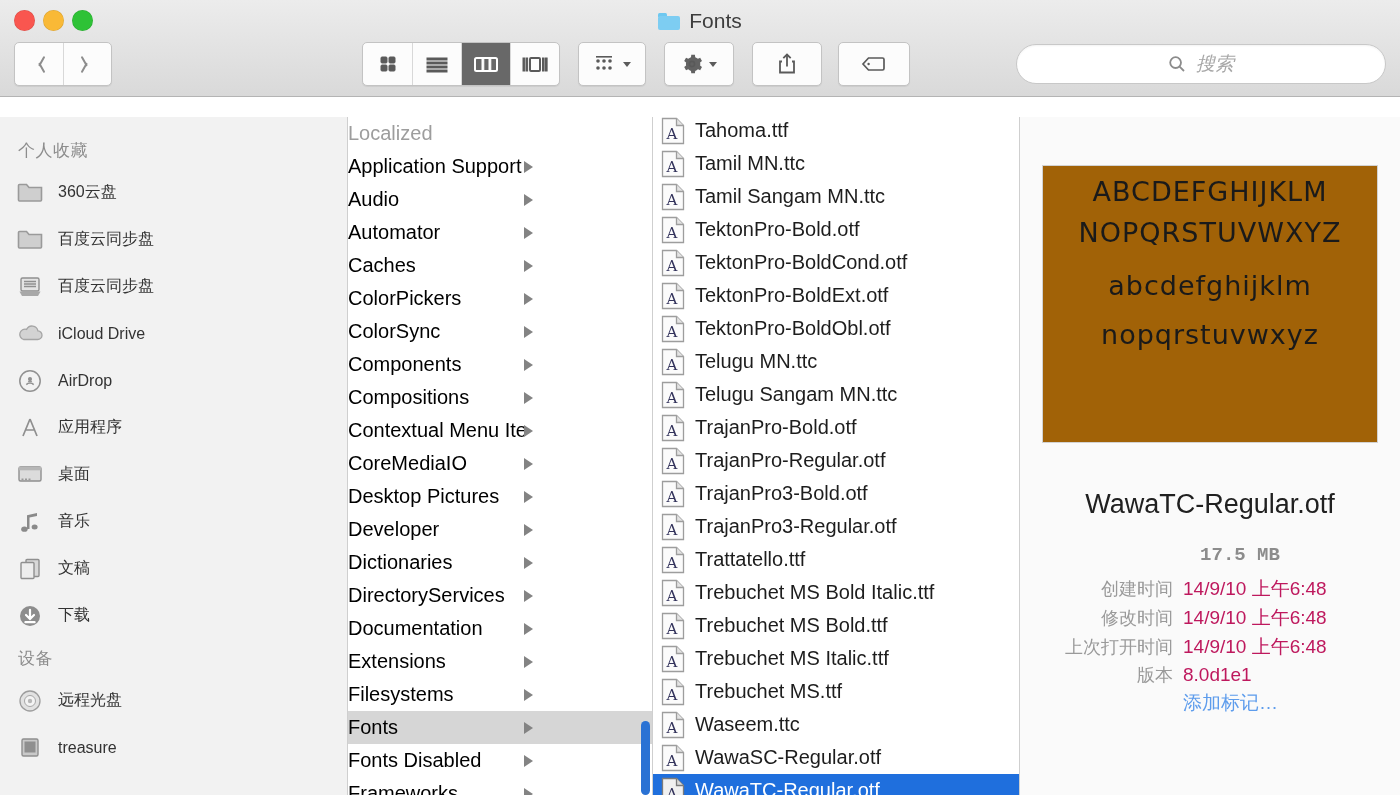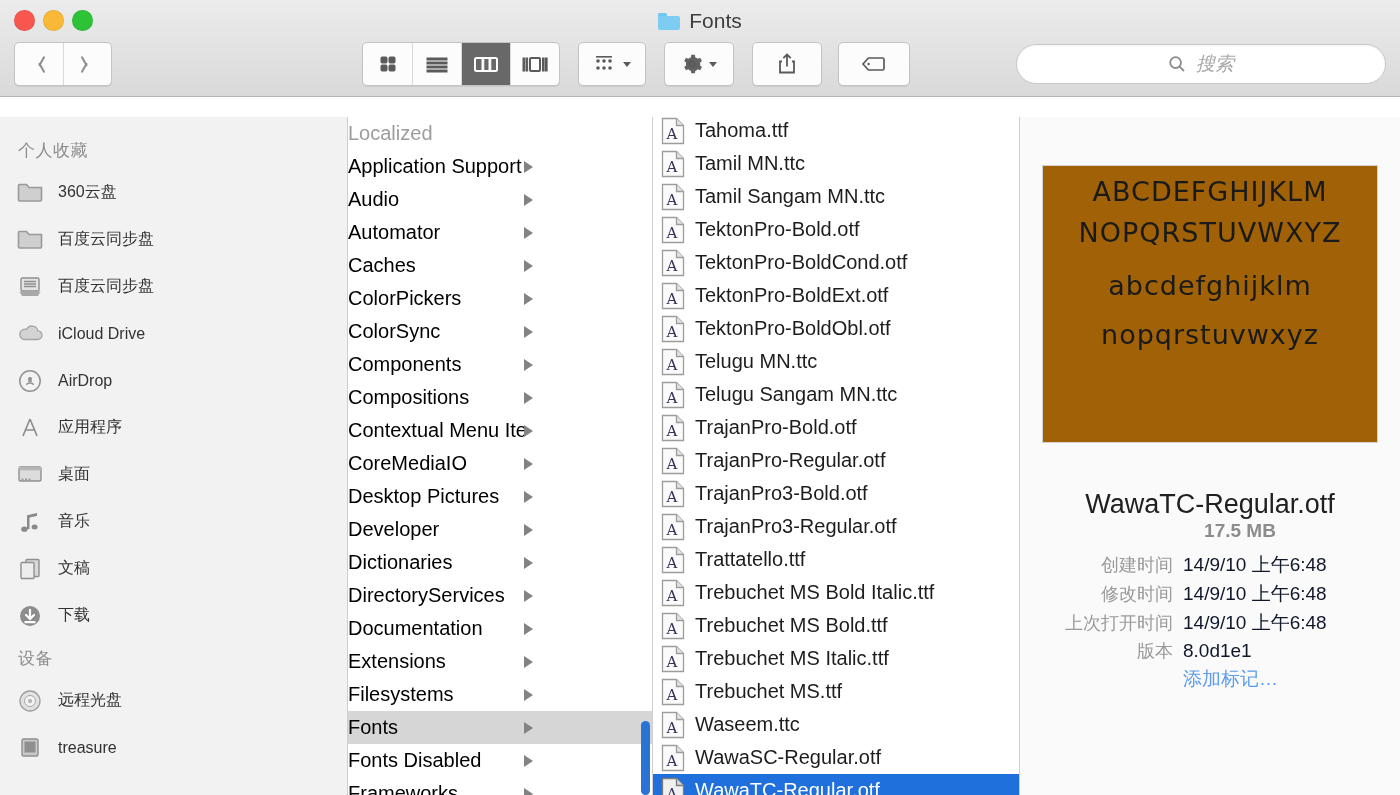--- a/index.html
+++ b/index.html
@@ -99,26 +99,26 @@
   .fontbox {
     width:336px; height:278px; background:#a16207; border:1px solid #d2d2d2;
     display:flex; flex-direction:column; align-items:center; justify-content:flex-start;
     padding-top:5px; overflow:hidden;
   }
   .specimen { font-family:"DejaVu Sans",sans-serif; color:#1a1a1a; letter-spacing:1px; line-height:1.52; text-align:center; }
   .sp-up { font-size:27px; }
   .sp-lo { font-size:27px; }
 
   .fname { margin-top:46px; font-size:27px; color:#202020; text-align:center; }
-  .size  { font-size:19px; color:#8c8c8c; font-weight:bold; text-align:center; padding-left:60px; }
+  .size  { margin-top:24px; font-size:19px; color:#8c8c8c; font-weight:bold; text-align:center; padding-left:60px;font-family:Liberation Mono, monospace; }
 
   .meta { margin-top:10px; width:100%; padding:0 14px 0 0; }
   .mrow { display:flex; justify-content:center; align-items:baseline; gap:10px; margin-bottom:3px; }
   .mk { width:140px; text-align:right; font-size:18px; color:#9a9a9a; }
-  .mv { width:190px; text-align:left; font-size:19px; color:#0f172a; }
+  .mv { width:190px; text-align:left; font-size:19px; color:#be185d; }
   .tagslink { width:190px; text-align:left; font-size:19px; color:#5d9cec; }
 </style>
 </head>
 <body>
 
 <div class="window">
 
   <div class="titlebar">
     <div class="traffic">
       <div class="light red"></div>

